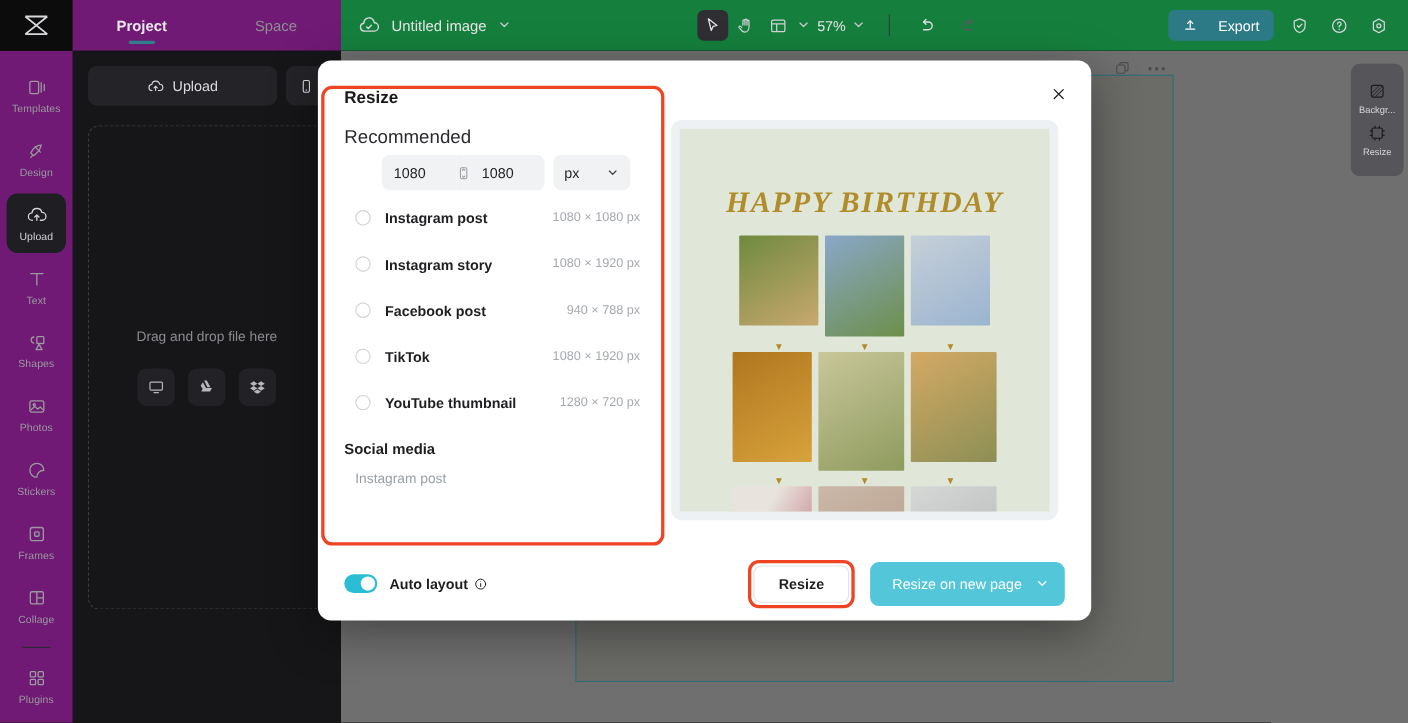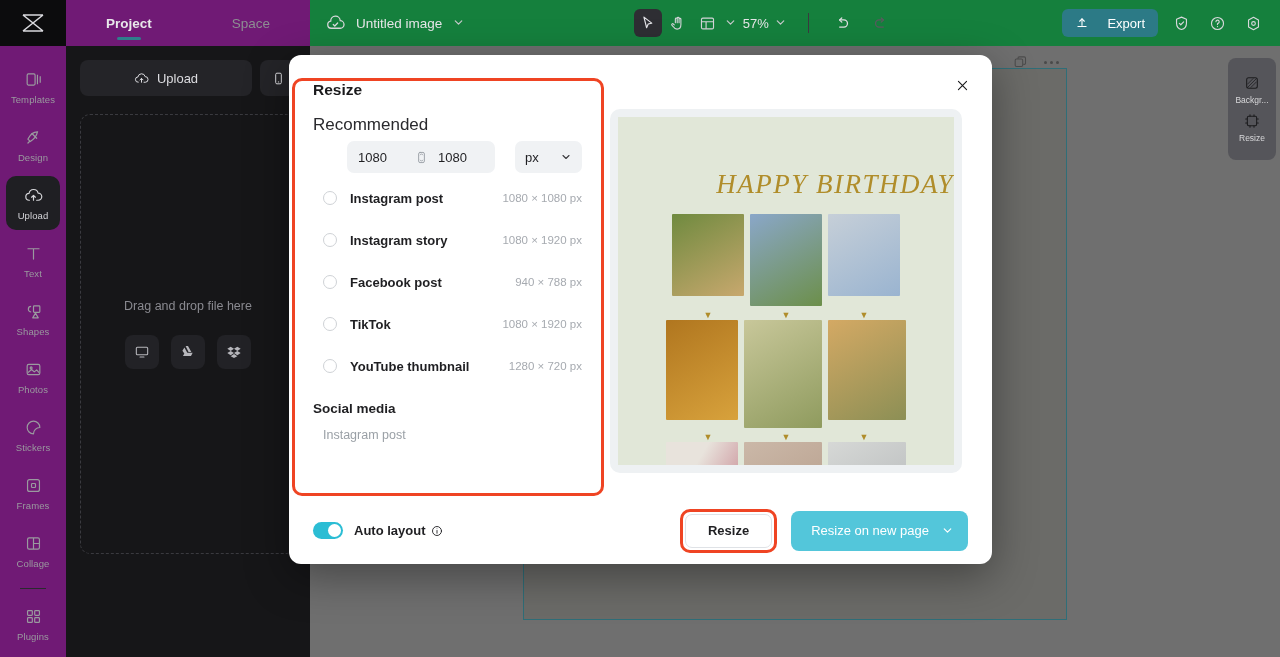--- a/index.html
+++ b/index.html
@@ -148,21 +148,21 @@
   }
   .radio.on { border-color: #2bbdd4; background: #2bbdd4; }
   .radio.on::after {
     content: ""; position: absolute; left: 3.6px; top: 3.6px;
     width: 5.2px; height: 5.2px; border-radius: 50%; background: #fff;
   }
   .opt-label { margin-left: 13px; font-size: 13px; color: #1f1f22; font-weight: bold; }
   .opt-label.plain { font-weight: normal; }
   .opt-dim { margin-left: auto; font-size: 11.5px; color: #a6aab0; }
   .reset-ic { margin-left: auto; width: 16px; height: 16px; }
-  .size-row { display: flex; align-items: center; margin: 6px 0 0 34px; gap: 20px; }
+  .size-row { display: flex; align-items: center; margin: 6px 0 0 34px; gap: 8px; }
   .num-wrap { display: flex; align-items: center; }
   .num-in {
     width: 68px; height: 32px; background: #f0f2f4; border-radius: 7px; border: none;
     font-family: "Liberation Sans", sans-serif; font-size: 13px; color: #1f1f22;
     padding: 0 11px;
   }
   .num-in.l { border-top-right-radius: 0; border-bottom-right-radius: 0; }
   .num-in.r { border-top-left-radius: 0; border-bottom-left-radius: 0; }
   .link-ic {
     width: 12px; height: 32px; background: #f0f2f4; display: flex;
@@ -181,22 +181,22 @@
     padding: 54px 24px 0 0; display: flex; justify-content: center;
   }
   .preview {
     width: 352px; height: 364px; background: #eef1f3; border-radius: 10px;
     display: flex; align-items: center; justify-content: center;
   }
   .art {
     width: 336px; height: 348px; background: #e1e7d8; position: relative; overflow: hidden;
   }
   .art-title {
-    position: absolute; top: 52px; left: 0; width: 100%; text-align: right;
-    font-family: "Liberation Serif", serif; font-style: italic; font-weight: normal;
+    position: absolute; top: 52px; left: 0; width: 100%; text-align: center;
+    font-family: "Liberation Serif", serif; font-style: italic; font-weight: bold;
     font-size: 27px; letter-spacing: 1.5px; color: #b08d2a;
   }
   .grid { position: absolute; top: 97px; left: 22px; width: 292px; }
   .grow { display: flex; justify-content: center; gap: 6px; margin-bottom: 4px; }
   .cell { border-radius: 1px; position: relative; overflow: hidden; }
   .heart-row { display: flex; justify-content: center; gap: 6px; margin-top: 4px; }
   .chev-sm { width: 72px; text-align: center; color: #b08d2a; font-size: 9px; }
 
   
   .modal-footer {

